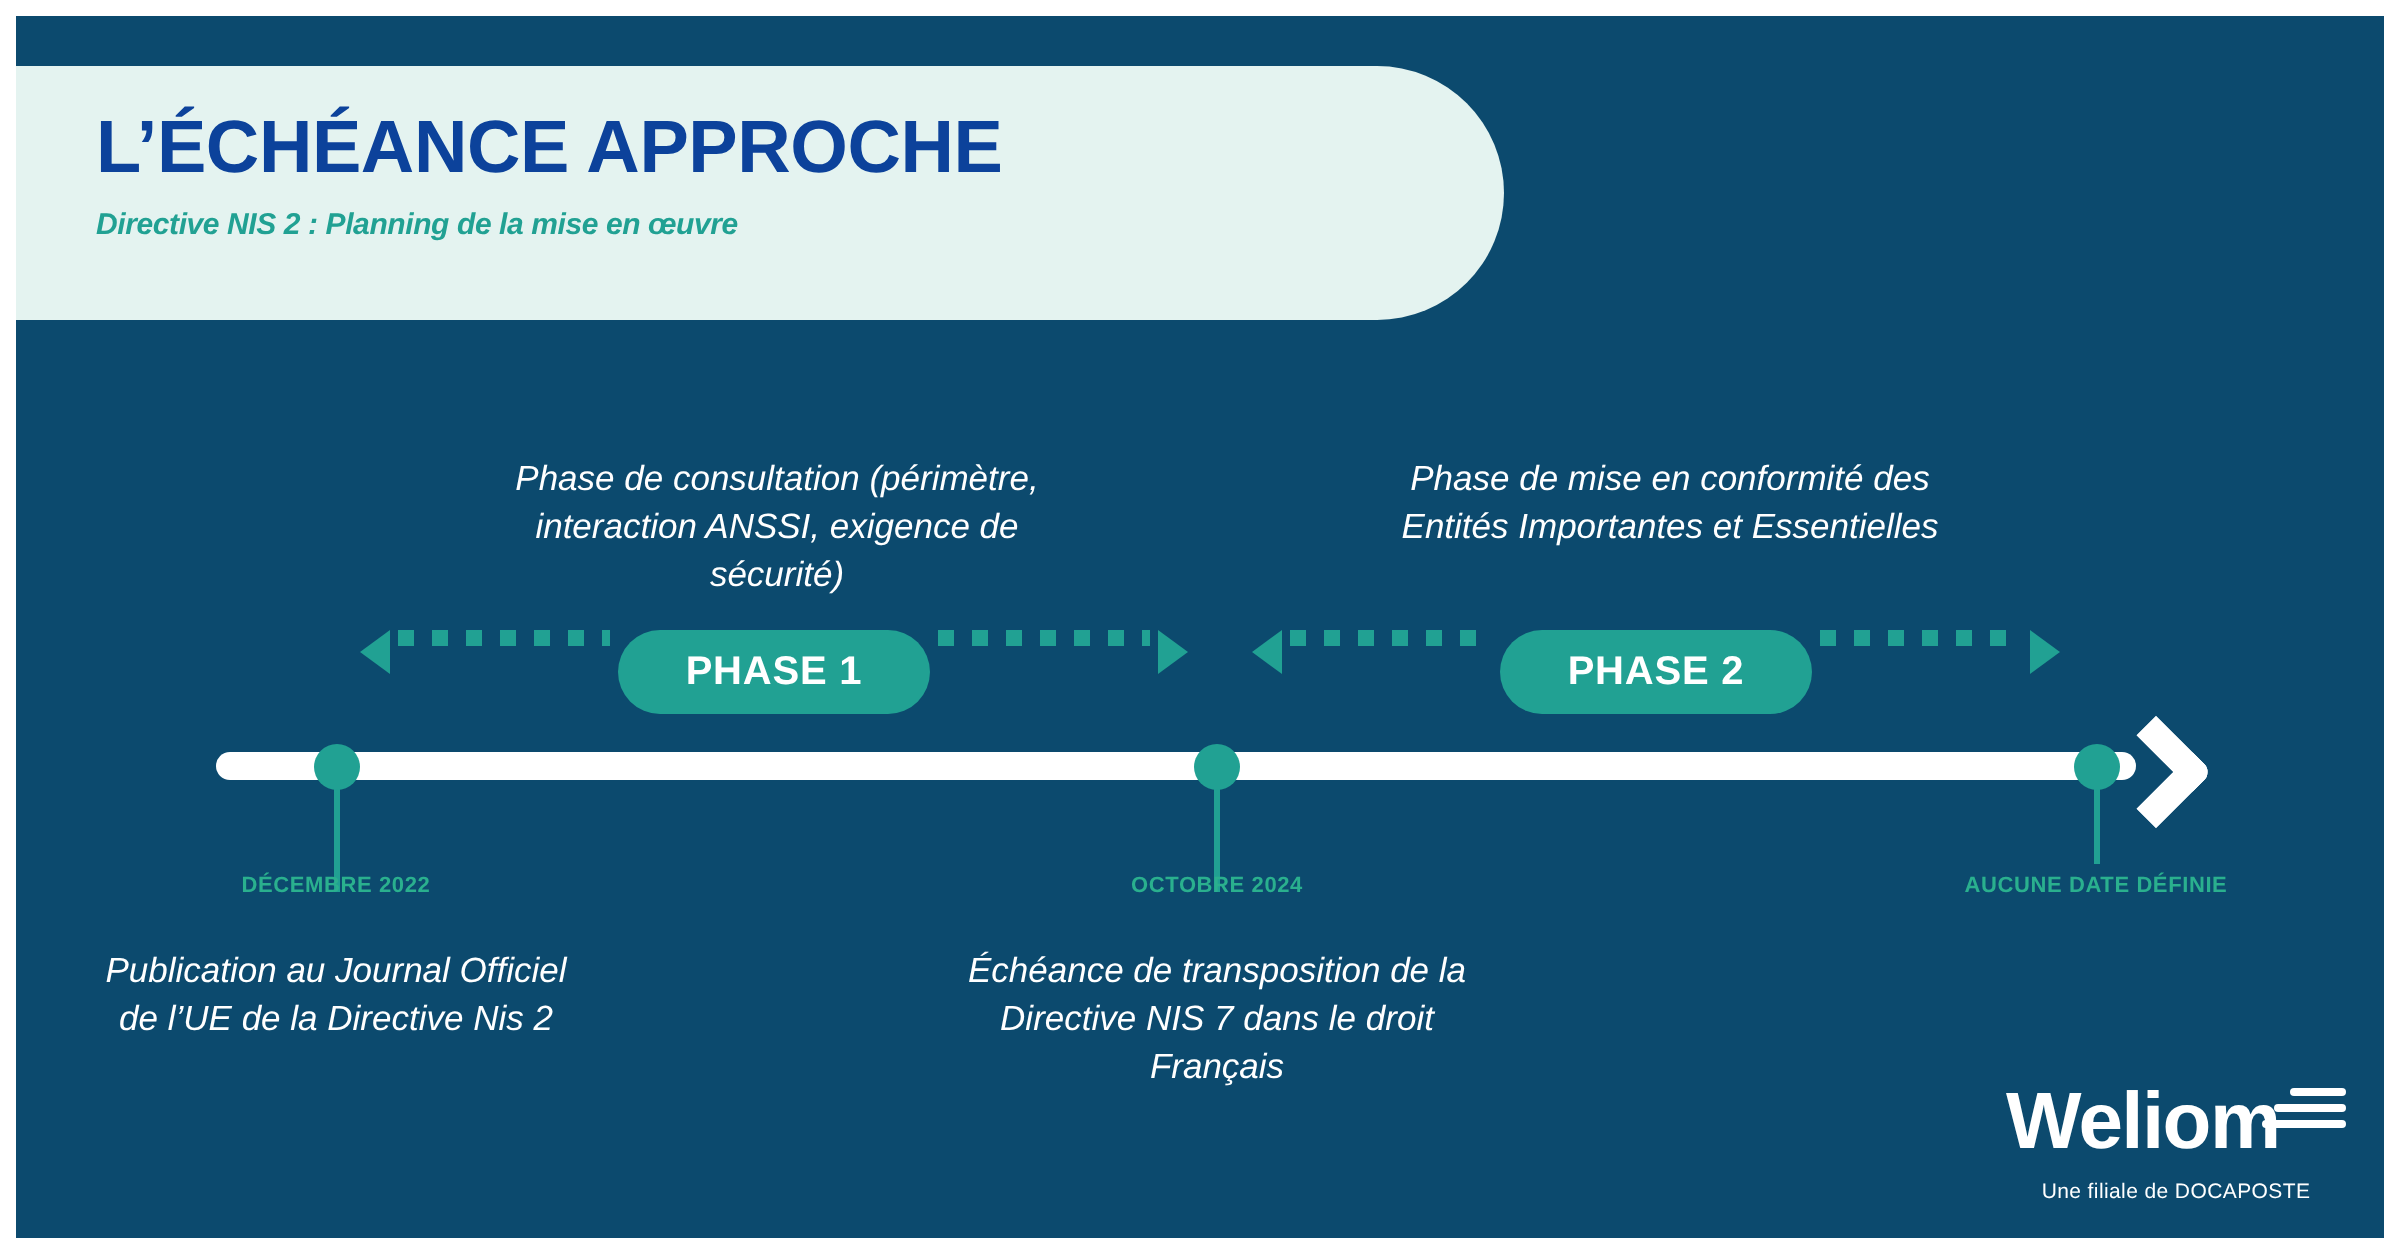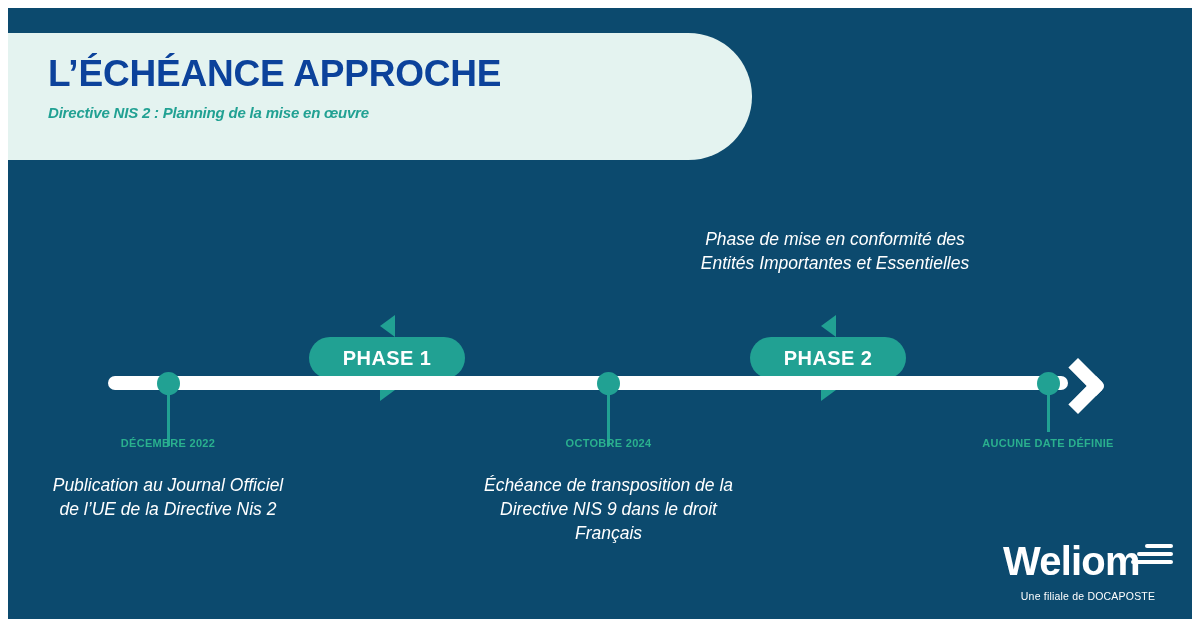--- a/index.html
+++ b/index.html
@@ -41,21 +41,21 @@
   
   .phase-desc{
     position:absolute;
     color:#ffffff;font-style:italic;font-size:17.5px;
     line-height:1.37;text-align:center;
   }
   #desc-1{left:228px;top:220px;width:305px;}
   #desc-2{left:672px;top:220px;width:310px;}
 
   
-  .phase-row{position:absolute;height:42px;display:flex;align-items:center;flex-direction:column;}
+  .phase-row{position:absolute;height:42px;display:flex;}
   #phase-row-1{left:172px;top:307px;width:414px;}
   #phase-row-2{left:618px;top:307px;width:404px;}
 
   .arrow-left,.arrow-right{
     width:0;height:0;flex:0 0 auto;
     border-top:11px solid transparent;
     border-bottom:11px solid transparent;
   }
   .arrow-left{border-right:15px solid #21a193;}
   .arrow-right{border-left:15px solid #21a193;}
@@ -148,20 +148,21 @@
 
 <div id="poster">
 
   <div class="banner">
     <div class="banner-inner">
       <div class="banner-title">L’ÉCHÉANCE APPROCHE</div>
       <div class="banner-sub">Directive NIS 2 : Planning de la mise en œuvre</div>
     </div>
   </div>
 
+  <div class="phase-desc" id="desc-1">Phase de consultation (périmètre, interaction ANSSI, exigence de sécurité)</div>
   <div class="phase-desc" id="desc-2">Phase de mise en conformité des Entités Importantes et Essentielles</div>
 
   <div class="phase-row" id="phase-row-1">
     <span class="arrow-left"></span>
     <span class="dots"></span>
     <span class="pill">PHASE 1</span>
     <span class="dots"></span>
     <span class="arrow-right"></span>
   </div>
 
@@ -190,21 +191,21 @@
     <div class="stem"></div>
     <div class="dot"></div>
   </div>
 
   <div class="milestone" id="ms-1">
     <div class="ms-date">DÉCEMBRE 2022</div>
     <div class="ms-text">Publication au Journal Officiel de l’UE de la Directive Nis 2</div>
   </div>
   <div class="milestone" id="ms-2">
     <div class="ms-date">OCTOBRE 2024</div>
-    <div class="ms-text">Échéance de transposition de la Directive NIS 9 dans le droit Français</div>
+    <div class="ms-text">Échéance de transposition de la Directive NIS 7 dans le droit Français</div>
   </div>
   <div class="milestone" id="ms-3">
     <div class="ms-date">AUCUNE DATE DÉFINIE</div>
     <div class="ms-text"></div>
   </div>
 
   <div class="logo">
     <div class="logo-word">Weliom</div>
     <div class="logo-bars">
         <i></i>

